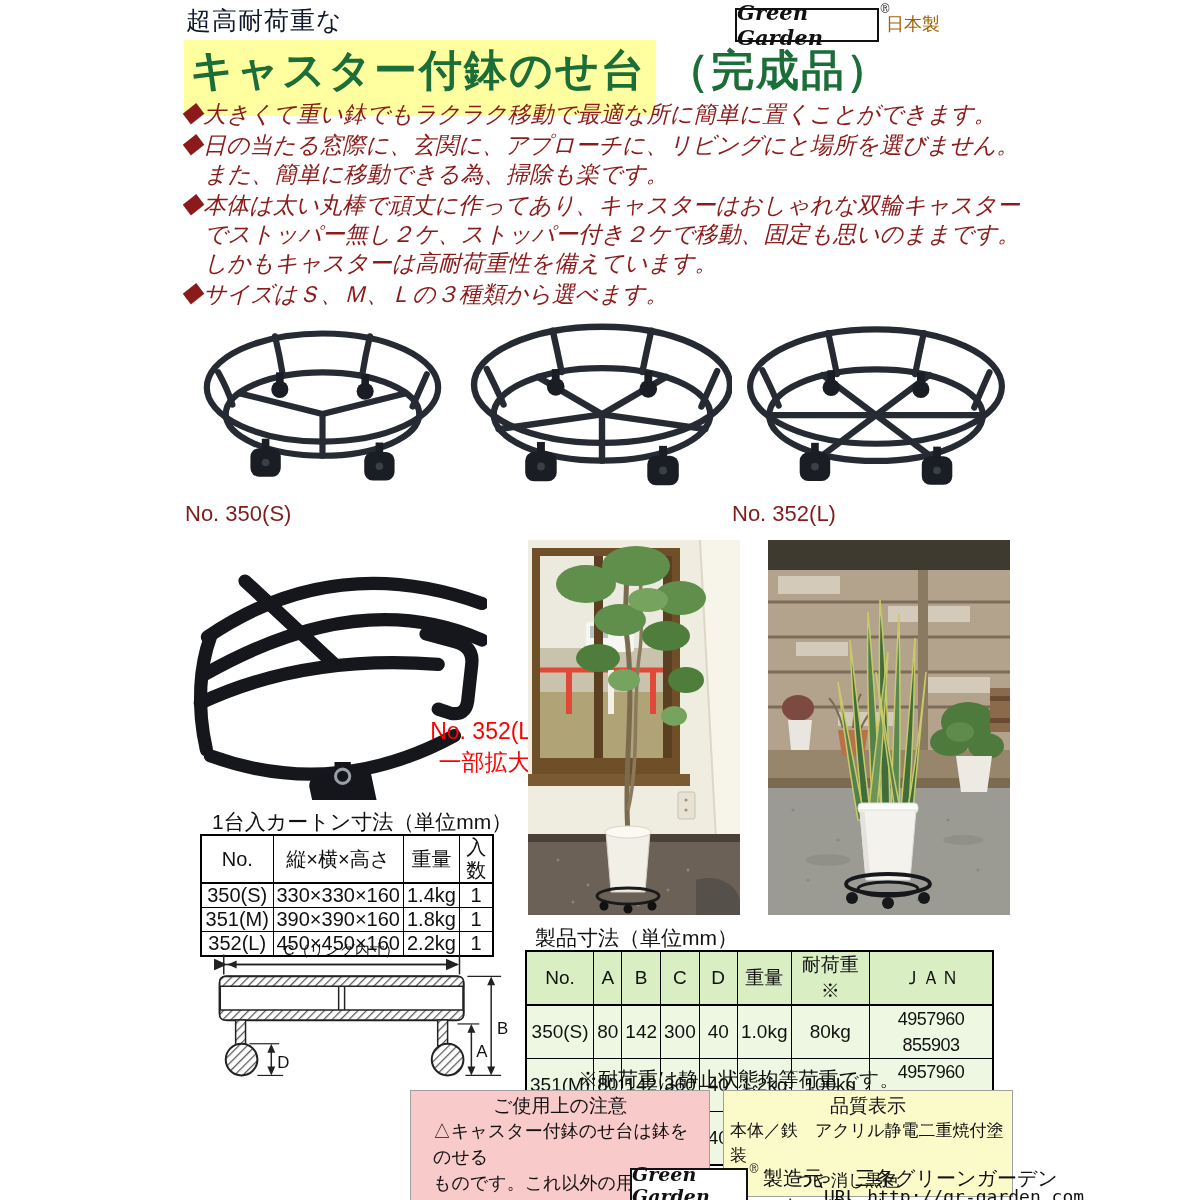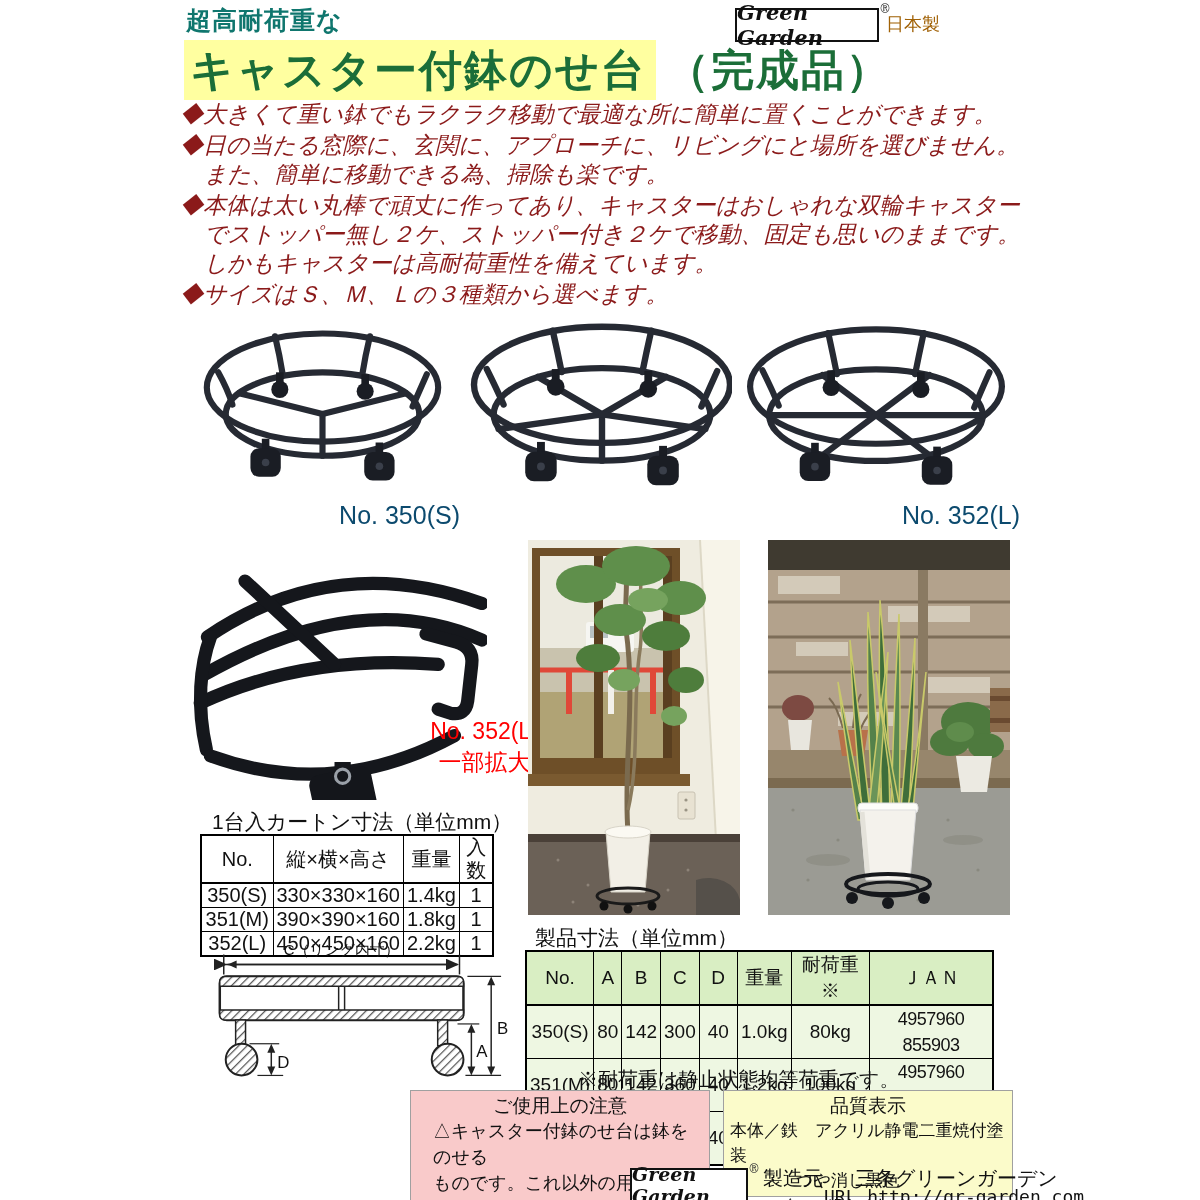--- a/index.html
+++ b/index.html
@@ -1,37 +1,37 @@
 <!DOCTYPE html>
 <html><head>
 <meta charset="utf-8">
 <style>
   html,body{margin:0;padding:0;background:#fff;}
   #page{position:relative;width:1200px;height:1200px;background:#fff;overflow:hidden;
         font-family:"Liberation Sans",sans-serif;color:#111;}
   .abs{position:absolute;}
 
   
-  .tagline{left:186px;top:4px;font-size:25px;font-weight:bold;color:#0f766e;letter-spacing:1px;}
+  .tagline{left:186px;top:4px;font-size:25px;font-weight:normal;color:#0f172a;letter-spacing:1px;}
   .title-row{left:184px;top:40px;white-space:nowrap;font-weight:bold;font-size:43px;color:#1b6e38;letter-spacing:2px;}
-  .title-hl{background:#ffffa0;display:inline-block;padding:2px 10px 0 6px;}
+  .title-hl{background:#ffffa0;display:inline-block;padding:2px 10px 16px 6px;}
   .title-rest{margin-left:10px;}
   .brandbox{border:2px solid #111;background:#fff;display:flex;align-items:center;justify-content:center;
             font-family:"DejaVu Serif",serif;font-style:italic;font-weight:bold;}
   .brand-top{left:735px;top:8px;width:140px;height:30px;font-size:21px;}
   .reg{position:absolute;right:-14px;top:-8px;font-size:12px;font-style:normal;font-weight:normal;color:#333;}
   .made-in{left:886px;top:12px;font-size:18px;color:#a16207;}
 
   
   .features{left:180px;top:100px;width:858px;color:#8b1a1a;font-size:23px;line-height:29px;font-style:italic;}
   .feature{padding-left:24px;text-indent:-24px;margin-bottom:2px;}
 
   
   .stand{background:#fff;}
-  .cap{color:#0c4a6e;font-size:25px;text-align:right;}
+  .cap{color:#7f1d1d;font-size:22px;text-align:left;}
   .cap-s{left:185px;top:501px;width:275px;}
   .cap-m{left:458px;top:501px;width:288px;}
   .cap-l{left:732px;top:501px;width:288px;}
 
   
   .closeup-cap{left:392px;top:716px;width:185px;text-align:center;color:#ff0000;font-size:23px;line-height:31px;}
   .photo{display:block;}
 
   
   .tbl{border-collapse:collapse;border:2px solid #000;background:#fff;}

